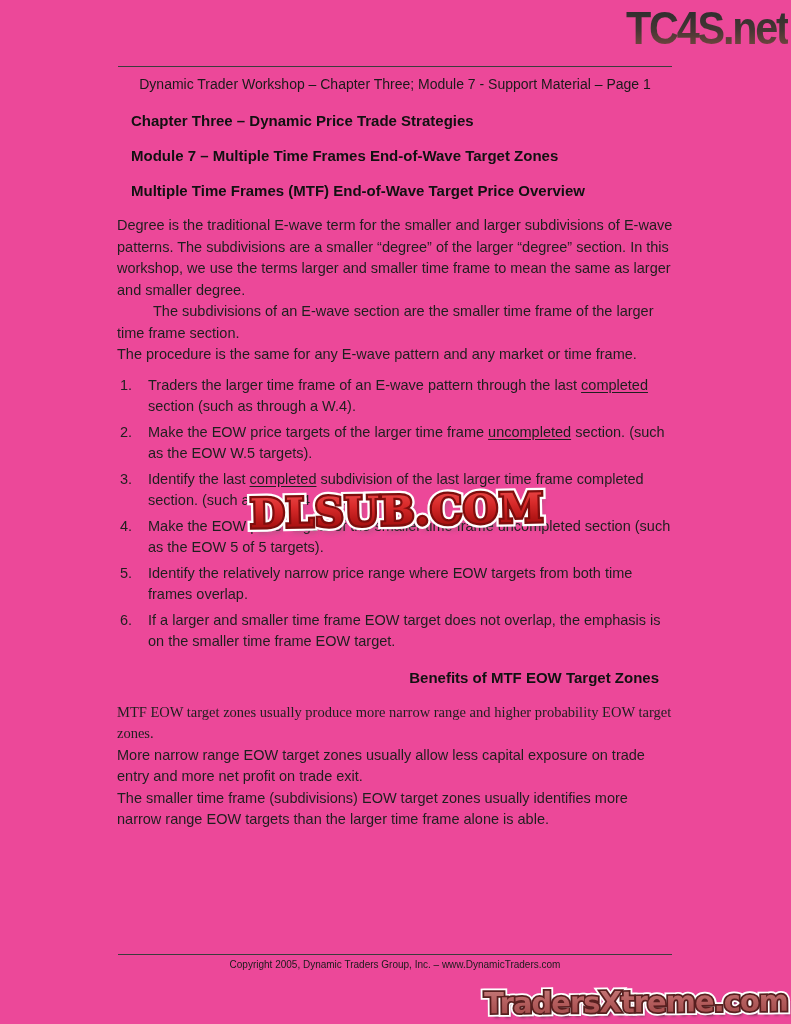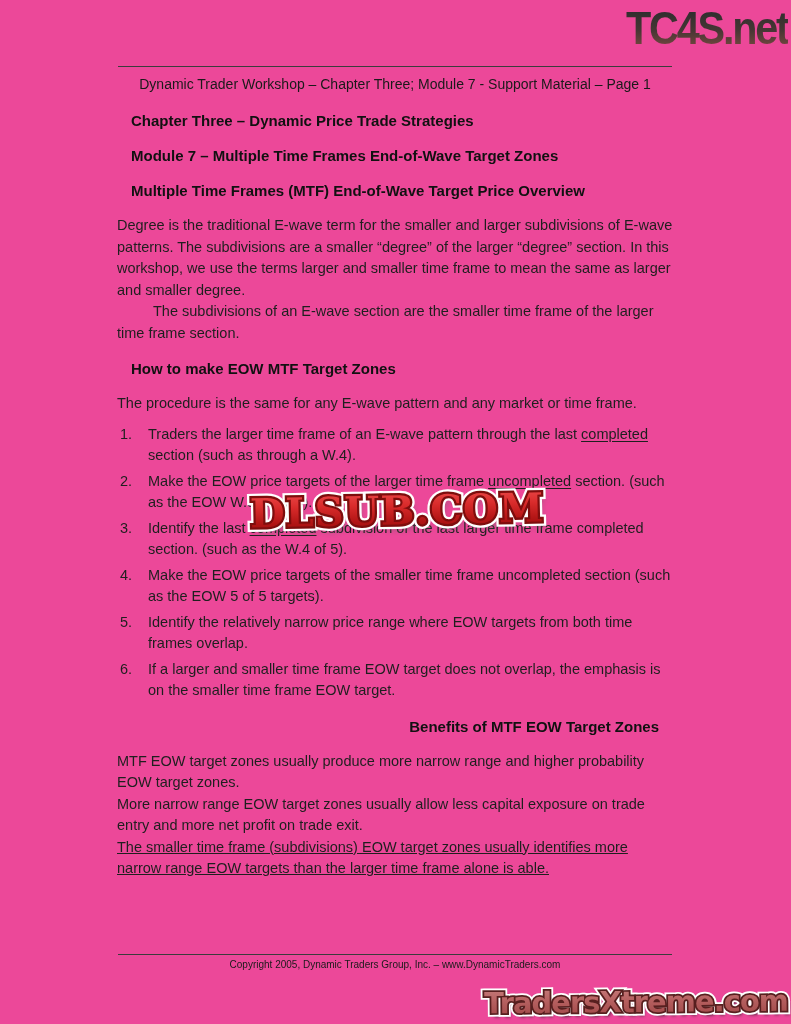--- a/index.html
+++ b/index.html
@@ -72,23 +72,23 @@
 
   .m-module   { margin-top: 4px; }
   .m-ovh      { margin-top: 36px; }
   .m-p1       { margin-top: 6px; }
   .m-p2       { margin-top: 1px; }
   .m-p3       { margin-top: 1px; }
   .m-howh     { margin-top: 29px; }
   .m-intro    { margin-top: 4px; }
   .m-list     { margin-top: 9px; }
   .m-benh     { margin-top: 29px; text-align: right; }
-  .m-bp1      { margin-top: 6px; }
+  .m-bp1      { margin-top: 6px; font-family: Liberation Serif, serif; }
   .m-bp2      { margin-top: 4px; }
-  .m-bp3      { margin-top: 3px; text-decoration: underline; }
+  .m-bp3      { margin-top: 3px; }
 
   .oli { display: flex; margin-bottom: 4px; }
   .oli .num { flex: none; width: 31px; padding-left: 3px; box-sizing: border-box; }
   .oli .litext { flex: 1; }
 
   
   .footer-rule {
     position: absolute;
     top: 954px;
     left: 118px;
@@ -188,21 +188,20 @@
   <div class="header-rule"></div>
 
   <div class="content">
     <h2>Chapter Three – Dynamic Price Trade Strategies</h2>
     <h2 class="m-module">Module 7 – Multiple Time Frames End-of-Wave Target Zones</h2>
 
     <h2 class="m-ovh">Multiple Time Frames (MTF) End-of-Wave Target Price Overview</h2>
     <p class="m-p1">Degree is the traditional E-wave term for the smaller and larger subdivisions of E-wave patterns. The subdivisions are a smaller “degree” of the larger “degree” section. In this workshop, we use the terms larger and smaller time frame to mean the same as larger and smaller degree.</p>
     <p class="m-p2 indent">The subdivisions of an E-wave section are the smaller time frame of the larger time frame section.</p>
 
-    <h2 class="m-howh">How to make EOW MTF Target Zones</h2>
     <p class="m-intro">The procedure is the same for any E-wave pattern and any market or time frame.</p>
 
     <div class="m-list">
       <div class="oli">
         <span class="num">1.</span>
         <span class="litext"><span>Traders the larger time frame of an E-wave pattern through the last </span><span class="u">completed</span><span> section (such as through a W.4).</span></span>
       </div>
       <div class="oli">
         <span class="num">2.</span>
         <span class="litext"><span>Make the EOW price targets of the larger time frame </span><span class="u">uncompleted</span><span> section. (such as the EOW W.5 targets).</span></span>

